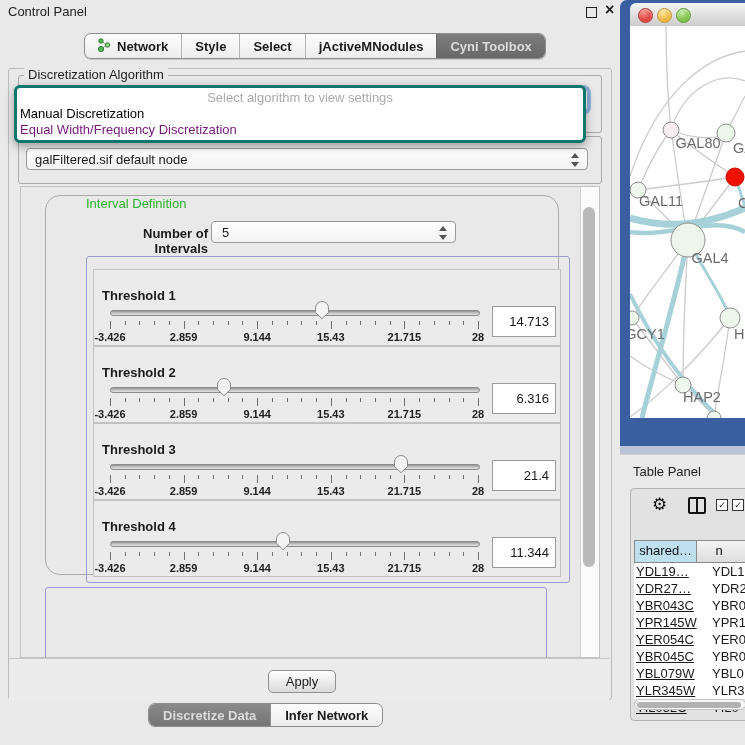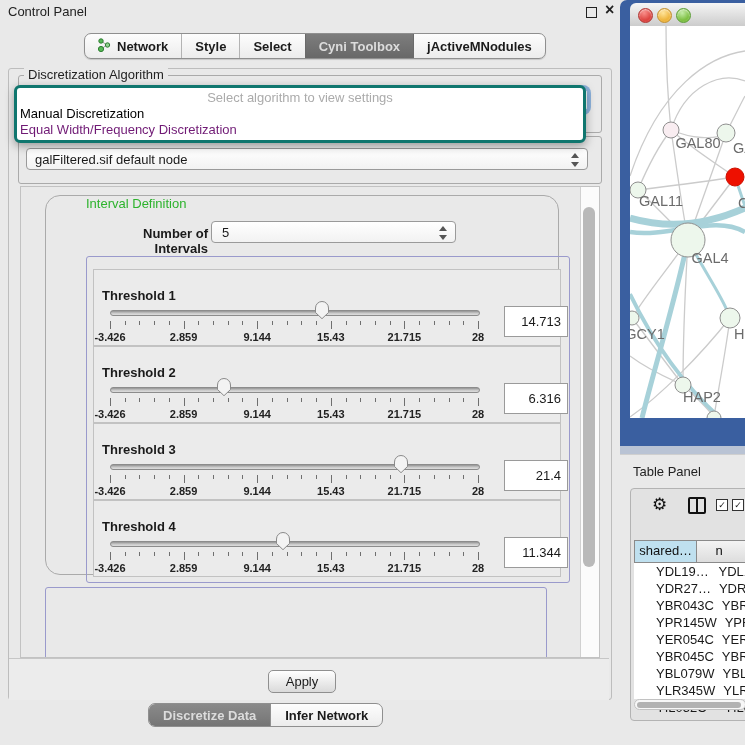--- a/index.html
+++ b/index.html
@@ -72,21 +72,21 @@
   .threshold-panel{position:absolute;left:6px;width:468px;height:77px;border:1px solid #c2c2c2;background:#ebebeb;box-sizing:border-box;}
   .t-label{position:absolute;left:8px;top:18px;font-weight:700;}
   .slider-zone{position:absolute;left:16px;top:0;width:368px;height:77px;}
   .track{position:absolute;left:0;top:40px;width:100%;height:4px;border:1px solid #8c8c8c;border-radius:3px;background:linear-gradient(180deg,#939393,#c9c9c9 55%,#dedede);}
   .thumb{position:absolute;top:30px;width:16px;height:20px;}
   .ticks{position:absolute;left:0;top:51px;width:100%;height:9px;}
   .tick{position:absolute;top:0;width:1px;height:4px;background:#6f6f6f;}
   .tick.major{height:8px;}
   .scale-labels{position:absolute;left:0;top:61px;width:100%;height:12px;}
   .scale-label{position:absolute;transform:translateX(-50%);font-size:11px;font-weight:700;color:#222;white-space:nowrap;}
-  .t-value{position:absolute;left:398px;top:36px;width:56px;height:29px;background:#fff;border:1px solid #9a9a9a;text-align:right;padding-right:6px;line-height:29px;font-size:13px;margin-left:12px;}
+  .t-value{position:absolute;left:398px;top:36px;width:56px;height:29px;background:#fff;border:1px solid #9a9a9a;text-align:right;padding-right:6px;line-height:29px;font-size:13px;}
 
   .attr-group{position:absolute;left:24px;top:400px;width:500px;height:90px;border:1px solid #9a9acc;border-radius:3px;}
 
   .apply-strip{left:9px;top:658px;width:600px;height:41px;background:#ececec;border-top:1px solid #c6c6c6;}
   .apply-btn{left:268px;top:670px;width:66px;height:21px;background:linear-gradient(#ffffff,#dadada);border:1px solid #8f8f8f;border-radius:5px;text-align:center;line-height:21px;font-size:13px;}
 
   .bottom-tabbar{left:148px;top:703px;height:22px;display:flex;border:1px solid #8f8f8f;border-radius:7px;overflow:hidden;background:linear-gradient(#fdfdfd,#ececec);}
   .bottom-tab{display:flex;align-items:center;padding:0 14px;font-weight:700;font-size:13px;}
   .bottom-tab + .bottom-tab{border-left:1px solid #8f8f8f;}
   .bottom-tab.selected{background:linear-gradient(#8a8a8a,#757575);color:#dcdcdc;}
@@ -110,21 +110,21 @@
   .split-view-icon::after{content:"";position:absolute;left:5.5px;top:0;width:2px;height:13px;background:#111;}
   .checkbox-icon{position:absolute;top:10px;width:10px;height:10px;border:1.5px solid #333;font-size:9px;line-height:10px;text-align:center;color:#222;background:#fff;}
   .tp-table{position:absolute;left:3px;top:51px;width:117px;background:#fff;}
   .tp-header{display:flex;height:21px;border:1px solid #8a8a8a;border-width:1px 0 1px 1px;}
   .tp-th{box-sizing:border-box;line-height:19px;font-size:13px;color:#111;border-right:1px solid #8a8a8a;background:linear-gradient(#f4f4f4,#dddddd);}
   .tp-th.selected{background:#bfe0ef;}
   .tp-th-1{width:74px;text-align:center;}
   .tp-th-2{width:60px;padding-left:18px;}
   .tp-body{height:136px;overflow:visible;}
   .tp-row{display:flex;height:17px;line-height:17px;font-size:13px;}
-  .tp-c1{width:68px;padding-left:22px;white-space:nowrap;}
+  .tp-c1{width:68px;padding-left:2px;white-space:nowrap;text-decoration:underline;}
   .tp-c2{padding-left:8px;white-space:nowrap;}
   .h-scrollbar{position:absolute;left:3px;top:210px;width:112px;height:11px;background:#f7f7f7;border:1px solid #c2c2c2;border-radius:6px;box-sizing:border-box;}
   .h-thumb{position:absolute;left:2px;top:1.5px;width:104px;height:6px;background:#b2b2b2;border-radius:4px;}
 </style>
 </head>
 <body>
 
 <div class="abs control-panel">
 
   <div class="abs cp-titlebar">
@@ -145,25 +145,25 @@
         </svg>
       </span>
       <span>Network</span>
     </div>
     <div class="cp-tab">
         <span>Style</span>
       </div>
     <div class="cp-tab">
         <span>Select</span>
       </div>
+    <div class="cp-tab">
+        <span>jActiveMNodules</span>
+      </div>
     <div class="cp-tab selected">
         <span>Cyni Toolbox</span>
-      </div>
-    <div class="cp-tab">
-        <span>jActiveMNodules</span>
       </div>
   </div>
 
   <div class="abs cp-main"></div>
 
   <div class="abs groupbox algo-group"></div>
   <span class="group-label lbl-dark algo-label">Discretization Algorithm</span>
   <div class="abs combo-focus"></div>
 
   <div class="abs popup">

